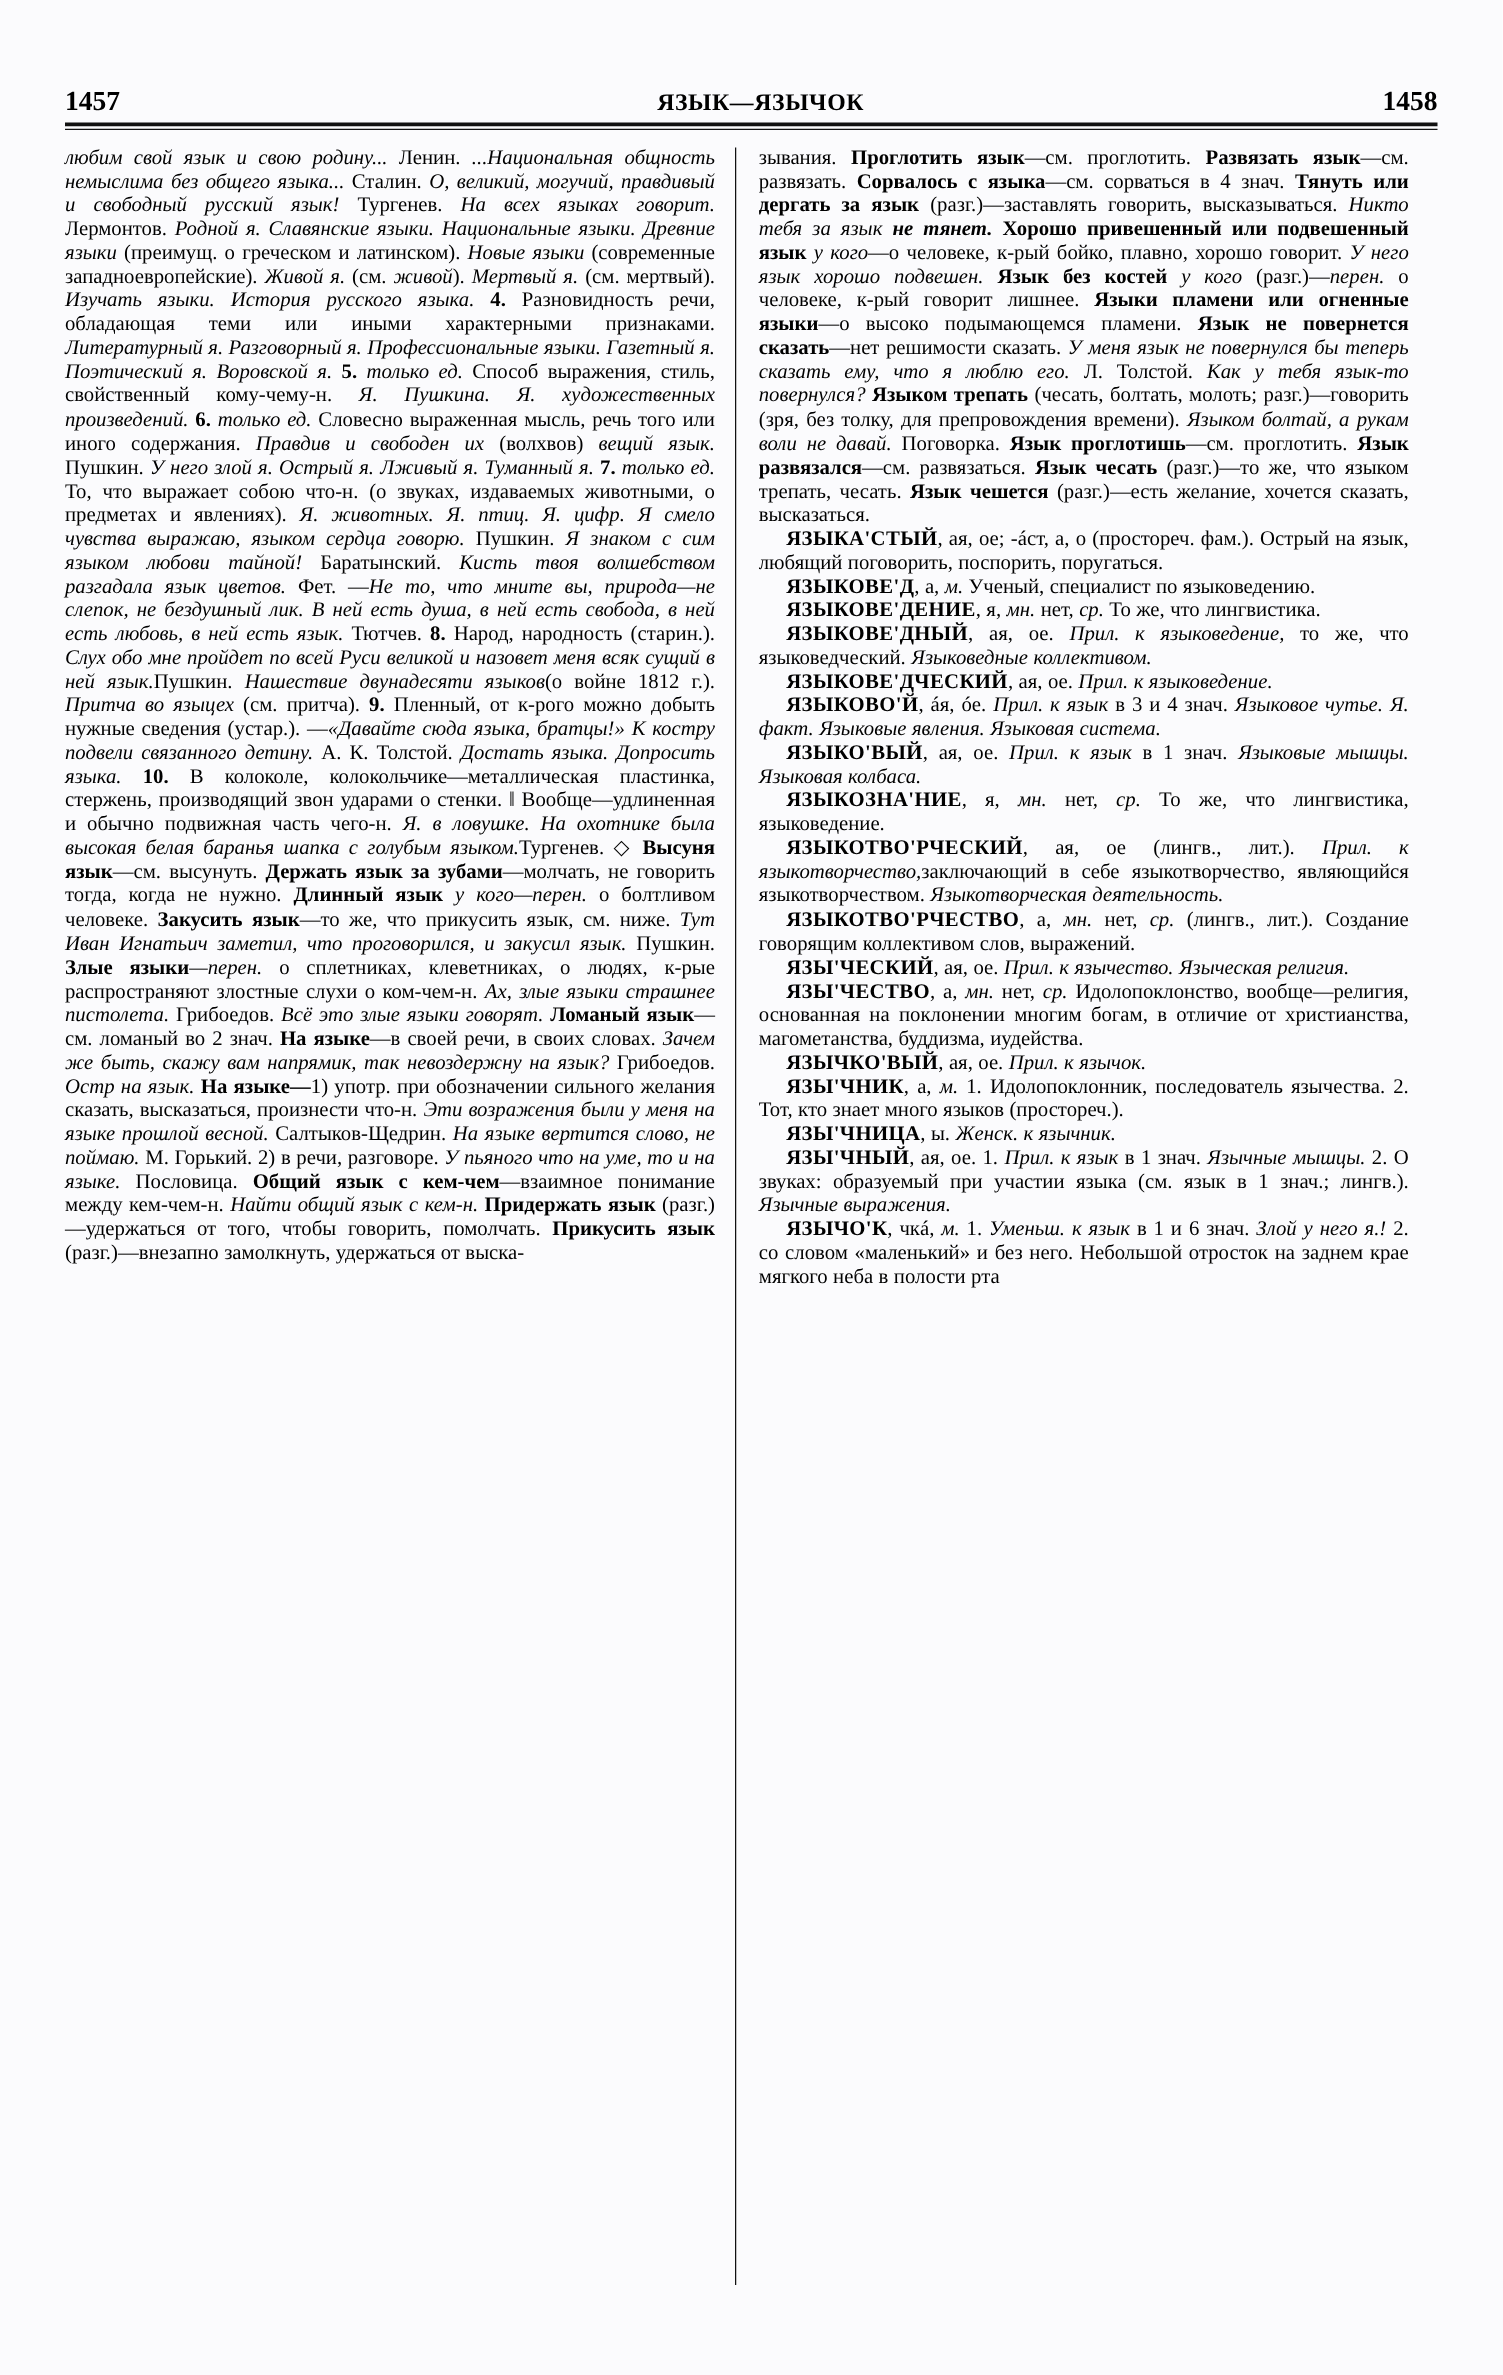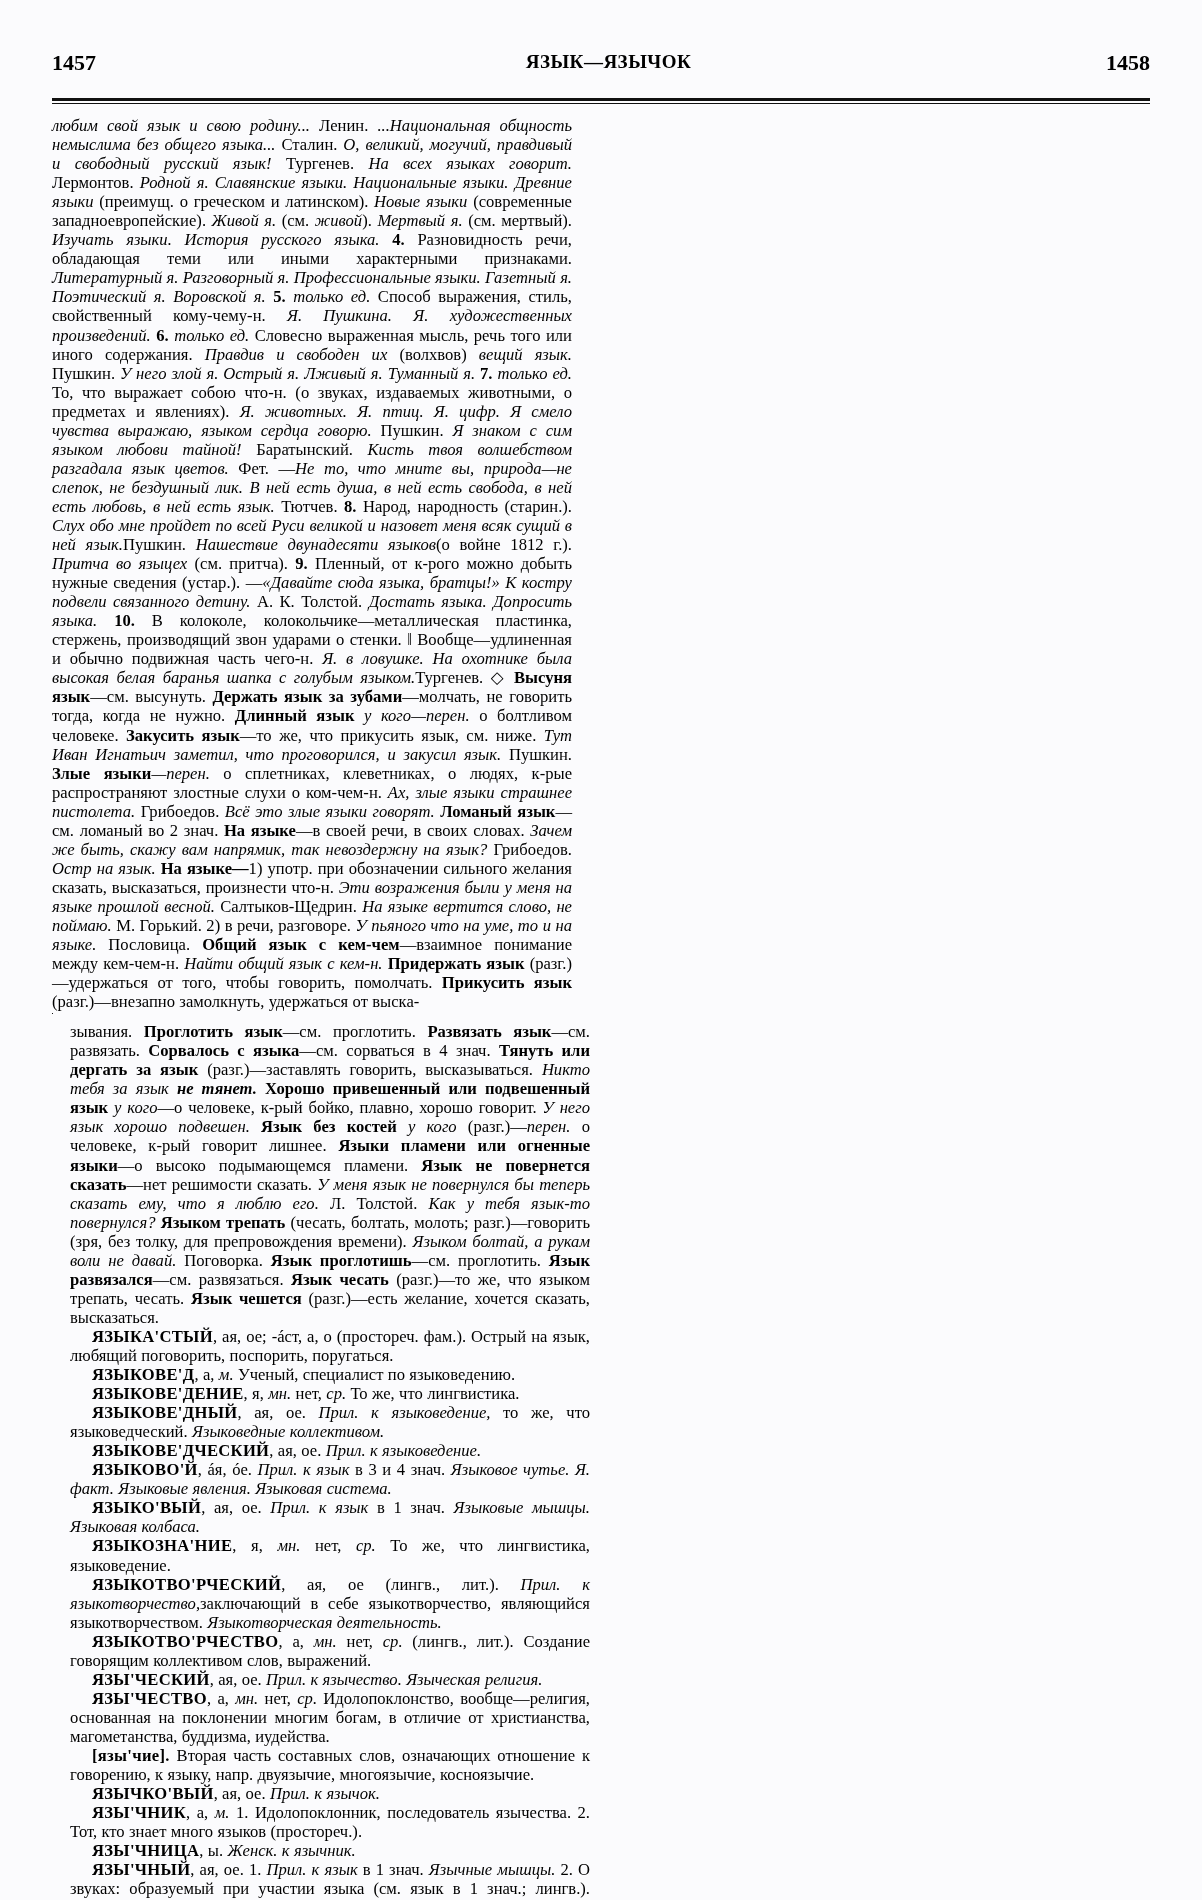--- a/index.html
+++ b/index.html
@@ -20,21 +20,21 @@
     height: 1900px;
     background: #fbfbfd;
     box-sizing: border-box;
     padding: 52px 52px 0 52px;
   }
   
   .header {
     position: relative;
     height: 40px;
     display: flex;
-    align-items: flex-start;
+    align-items: flex-end;
     justify-content: space-between;
   }
   .folio {
     font-weight: bold;
     font-size: 22px;
     letter-spacing: 0px;
     line-height: 1;
   }
   .runhead {
     position: absolute;
@@ -50,21 +50,20 @@
     height: 6px;
     border-top: 3px solid #111;
     border-bottom: 1px solid #111;
     box-sizing: border-box;
   }
   
   .columns {
     margin-top: 12px;
     display: flex;
     height: 1720px;
-    flex-direction: column;
   }
   .col {
     width: 520px;
     font-size: 16.6px;
     line-height: 19.05px;
     text-align: justify;
     text-justify: inter-word;
     hyphens: none;
     word-spacing: 0.2px;
   }
@@ -131,21 +130,20 @@
       <p class="indent"><span class="hw">ЯЗЫКОЗНА'НИЕ</span><span>, я, </span><i>мн.</i><span> нет, </span><i>ср.</i><span> То же, что лингвистика, языковедение.</span></p>
 
       <p class="indent"><span class="hw">ЯЗЫКОТВО'РЧЕСКИЙ</span><span>, ая, ое (лингв., лит.). </span><i>Прил. к языкотворчество,</i><span>заключающий в себе языкотворчество, являющийся языкотворчеством. </span><i>Языкотворческая деятельность.</i></p>
 
       <p class="indent"><span class="hw">ЯЗЫКОТВО'РЧЕСТВО</span><span>, а, </span><i>мн.</i><span> нет, </span><i>ср.</i><span> (лингв., лит.). </span><span>Создание говорящим коллективом слов, выражений.</span></p>
 
       <p class="indent"><span class="hw">ЯЗЫ'ЧЕСКИЙ</span><span>, ая, ое. </span><i>Прил. к язычество.</i><i> Языческая религия.</i></p>
 
       <p class="indent"><span class="hw">ЯЗЫ'ЧЕСТВО</span><span>, а, </span><i>мн.</i><span> нет, </span><i>ср.</i><span> Идолопоклонство, вообще—религия, основанная на поклонении многим богам, в отличие от христианства, магометанства, буддизма, иудейства.</span></p>
 
-      <p class="indent"><span class="hw">[язы'чие].</span><span> </span><span>Вторая часть составных слов, означающих отношение к говорению, к языку, напр. двуязычие, многоязычие, косноязычие.</span></p>
 
       <p class="indent"><span class="hw">ЯЗЫЧКО'ВЫЙ</span><span>, ая, ое. </span><i>Прил. к язычок.</i></p>
 
       <p class="indent"><span class="hw">ЯЗЫ'ЧНИК</span><span>, а, </span><i>м.</i><span> 1. Идолопоклонник, последователь язычества. 2. Тот, кто знает много языков (простореч.).</span></p>
 
       <p class="indent"><span class="hw">ЯЗЫ'ЧНИЦА</span><span>, ы. </span><i>Женск. к язычник.</i></p>
 
       <p class="indent"><span class="hw">ЯЗЫ'ЧНЫЙ</span><span>, ая, ое. </span><span>1. </span><i>Прил. к язык</i><span> в 1 знач. </span><i>Язычные мышцы.</i><span> 2. О звуках: образуемый при участии языка (см. язык в 1 знач.; лингв.). </span><i>Язычные выражения.</i></p>
 
       <p class="indent"><span class="hw">ЯЗЫЧО'К</span><span>, чкá, </span><i>м.</i><span> 1. </span><i>Уменьш. к язык</i><span> в 1 и 6 знач. </span><i>Злой у него я.!</i><span> 2. со словом «маленький» и без него. Небольшой отросток на заднем крае мягкого неба в полости рта</span></p>

